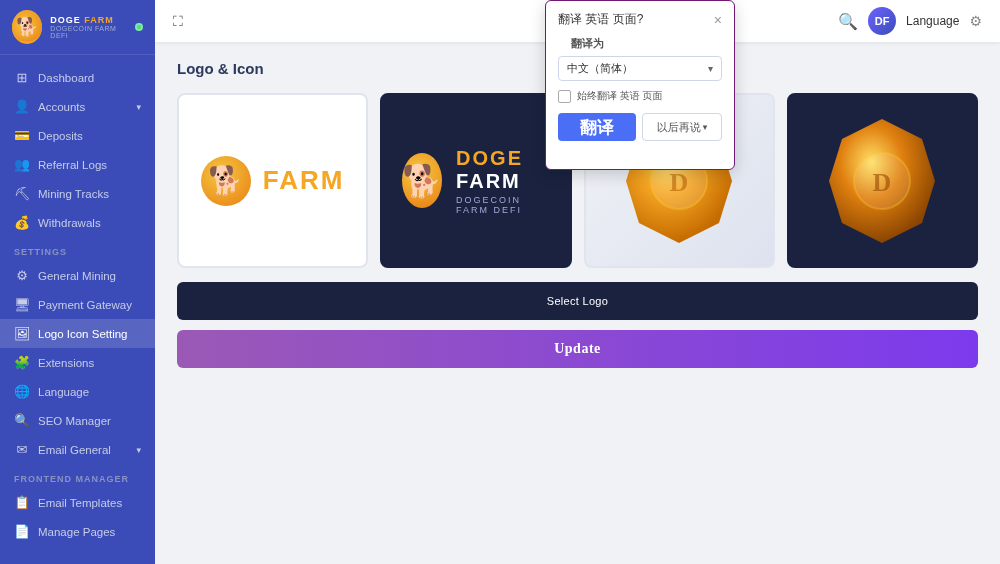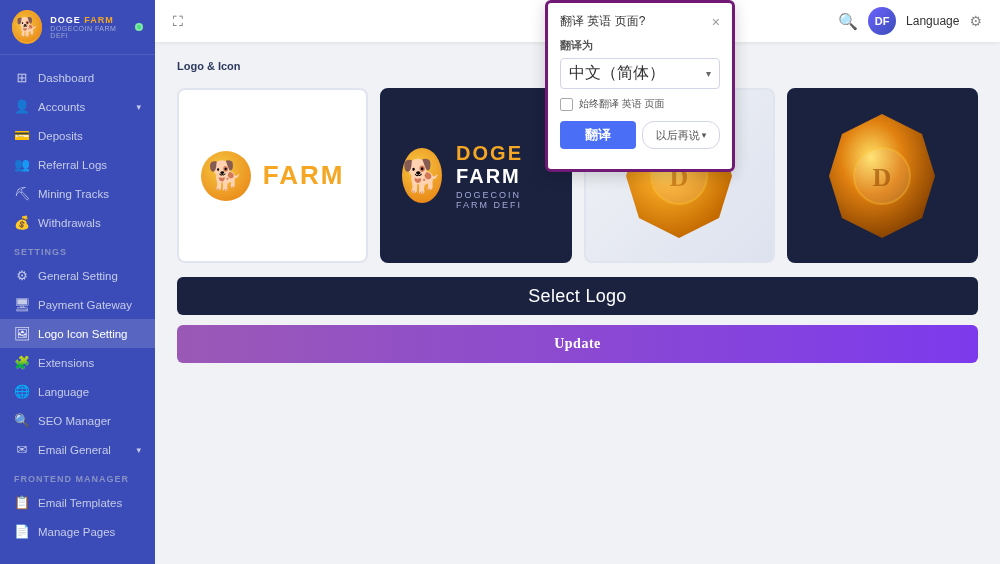--- a/index.html
+++ b/index.html
@@ -96,21 +96,21 @@
     .topbar-settings { font-size: 14px; color: #888; cursor: pointer; }
 
     
     .content {
       flex: 1;
       padding: 18px 22px;
       overflow-y: auto;
       position: relative;
     }
     .page-title {
-      font-size: 11px;
+      font-size: 15px;
       font-weight: 600;
       color: #2d3a5e;
       margin-bottom: 16px;
     }
 
     
     .logo-grid {
       display: flex;
       gap: 12px;
       margin-bottom: 14px;
@@ -178,21 +178,21 @@
       gap: 12px;
       margin-bottom: 10px;
     }
     .btn-select-logo, .btn-select-favicon {
       flex: 1;
       height: 38px;
       border: none;
       border-radius: 6px;
       background: #1a2240;
       color: white;
-      font-size: 18px;
+      font-size: 11px;
       font-weight: 500;
       cursor: pointer;
       letter-spacing: 0.3px;
     }
 
     .btn-update {
       width: 100%;
       height: 38px;
       border: none;
       border-radius: 6px;
@@ -205,47 +205,47 @@
       font-family: Liberation Serif, serif;
     }
 
     
     .translate-popup {
       position: absolute;
       top: 0;
       left: 390px;
       width: 190px;
       background: white;
-      border: 3px solid #701a75;
+      border: 1px solid #701a75;
       border-radius: 6px;
       box-shadow: 0 4px 16px rgba(0,0,0,0.18);
       z-index: 100;
-      padding: 10px 12px 20px;
+      padding: 10px 12px 28px;
     }
     .popup-header {
       display: flex;
       align-items: center;
       justify-content: space-between;
       margin-bottom: 8px;
     }
     .popup-title { font-size: 12px; color: #333; font-weight: 500; }
     .popup-close { font-size: 14px; color: #999; cursor: pointer; background: none; border: none; }
 
-    .popup-label { font-size: 11px; color: #555; margin-bottom: 5px; font-weight: 600; }
+    .popup-label { font-size: 11px; color: #555; margin-bottom: 5px; font-weight: 600; margin-left: 13px; }
     .popup-select-wrap {
       display: flex;
       align-items: center;
       border: 1px solid #d0d5e8;
       border-radius: 4px;
       padding: 4px 8px;
       margin-bottom: 8px;
       background: white;
       cursor: pointer;
     }
-    .popup-select-text { font-size: 16px; color: #333; flex: 1; }
+    .popup-select-text { font-size: 11px; color: #333; flex: 1; }
     .popup-select-arrow { font-size: 10px; color: #666; }
 
     .popup-checkbox-row {
       display: flex;
       align-items: center;
       gap: 6px;
       margin-bottom: 10px;
     }
     .popup-checkbox {
       width: 13px; height: 13px;
@@ -256,30 +256,30 @@
     .popup-checkbox-label { font-size: 10px; color: #555; }
 
     .popup-actions { display: flex; gap: 6px; align-items: center; }
     .btn-translate {
       flex: 1;
       height: 28px;
       background: #4a6ef5;
       border: none;
       border-radius: 4px;
       color: white;
-      font-size: 13px;
+      font-size: 17px;
       font-weight: 600;
       cursor: pointer;
     }
     .btn-later {
       flex: 1;
       height: 28px;
       background: white;
       border: 1px solid #d0d5e8;
-      border-radius: 12px;
+      border-radius: 4px;
       color: #555;
       font-size: 11px;
       cursor: pointer;
       display: flex; align-items: center; justify-content: center; gap: 2px;
     }
     .btn-later-arrow { font-size: 9px; }
   </style>
 </head>
 <body>
 
@@ -323,21 +323,21 @@
     </div>
     <div class="nav-item">
       <span class="nav-icon">💰</span>
       <span>Withdrawals</span>
     </div>
 
     <div class="nav-section-title">SETTINGS</div>
 
     <div class="nav-item">
       <span class="nav-icon">⚙</span>
-      <span>General Setting</span>
+      <span>General Mining</span>
     </div>
     <div class="nav-item">
       <span class="nav-icon">🖥</span>
       <span>Payment Gateway</span>
     </div>
     <div class="nav-item active">
       <span class="nav-icon">🖼</span>
       <span>Logo Icon Setting</span>
     </div>
     <div class="nav-item">

